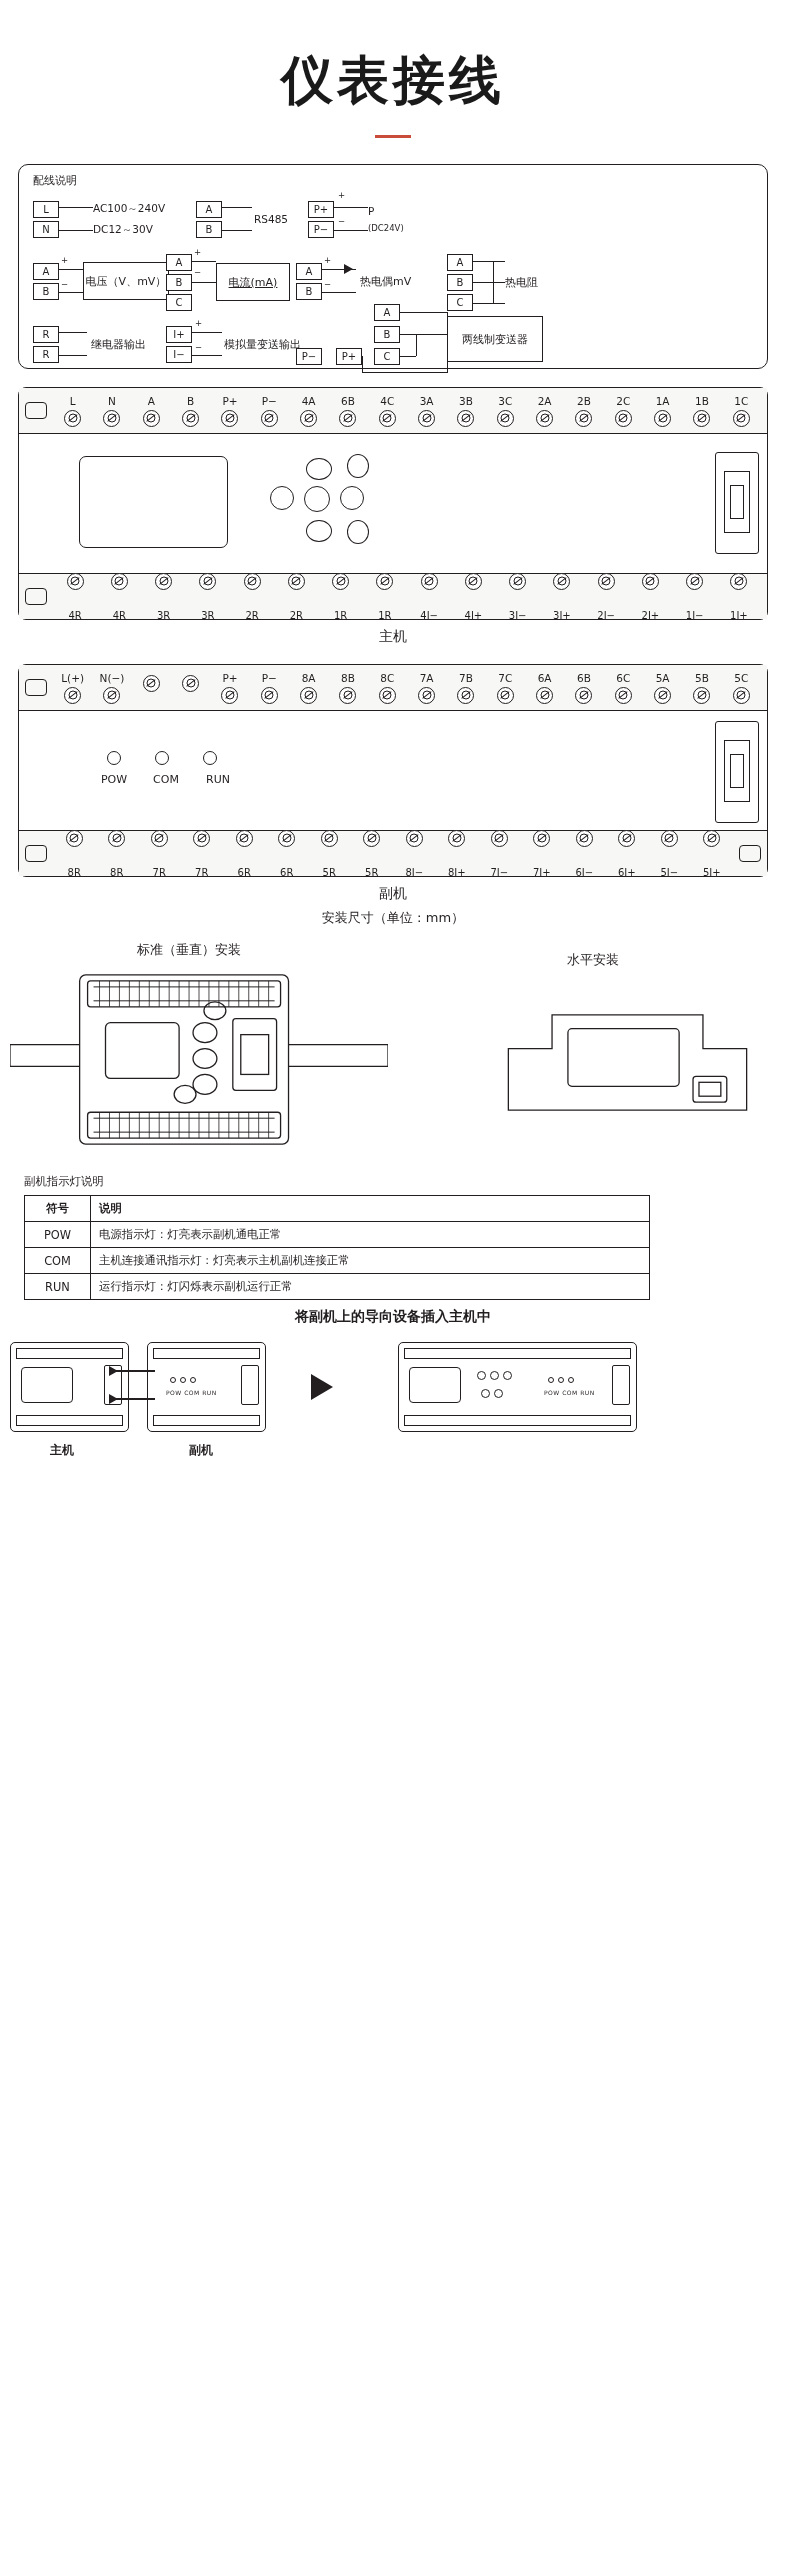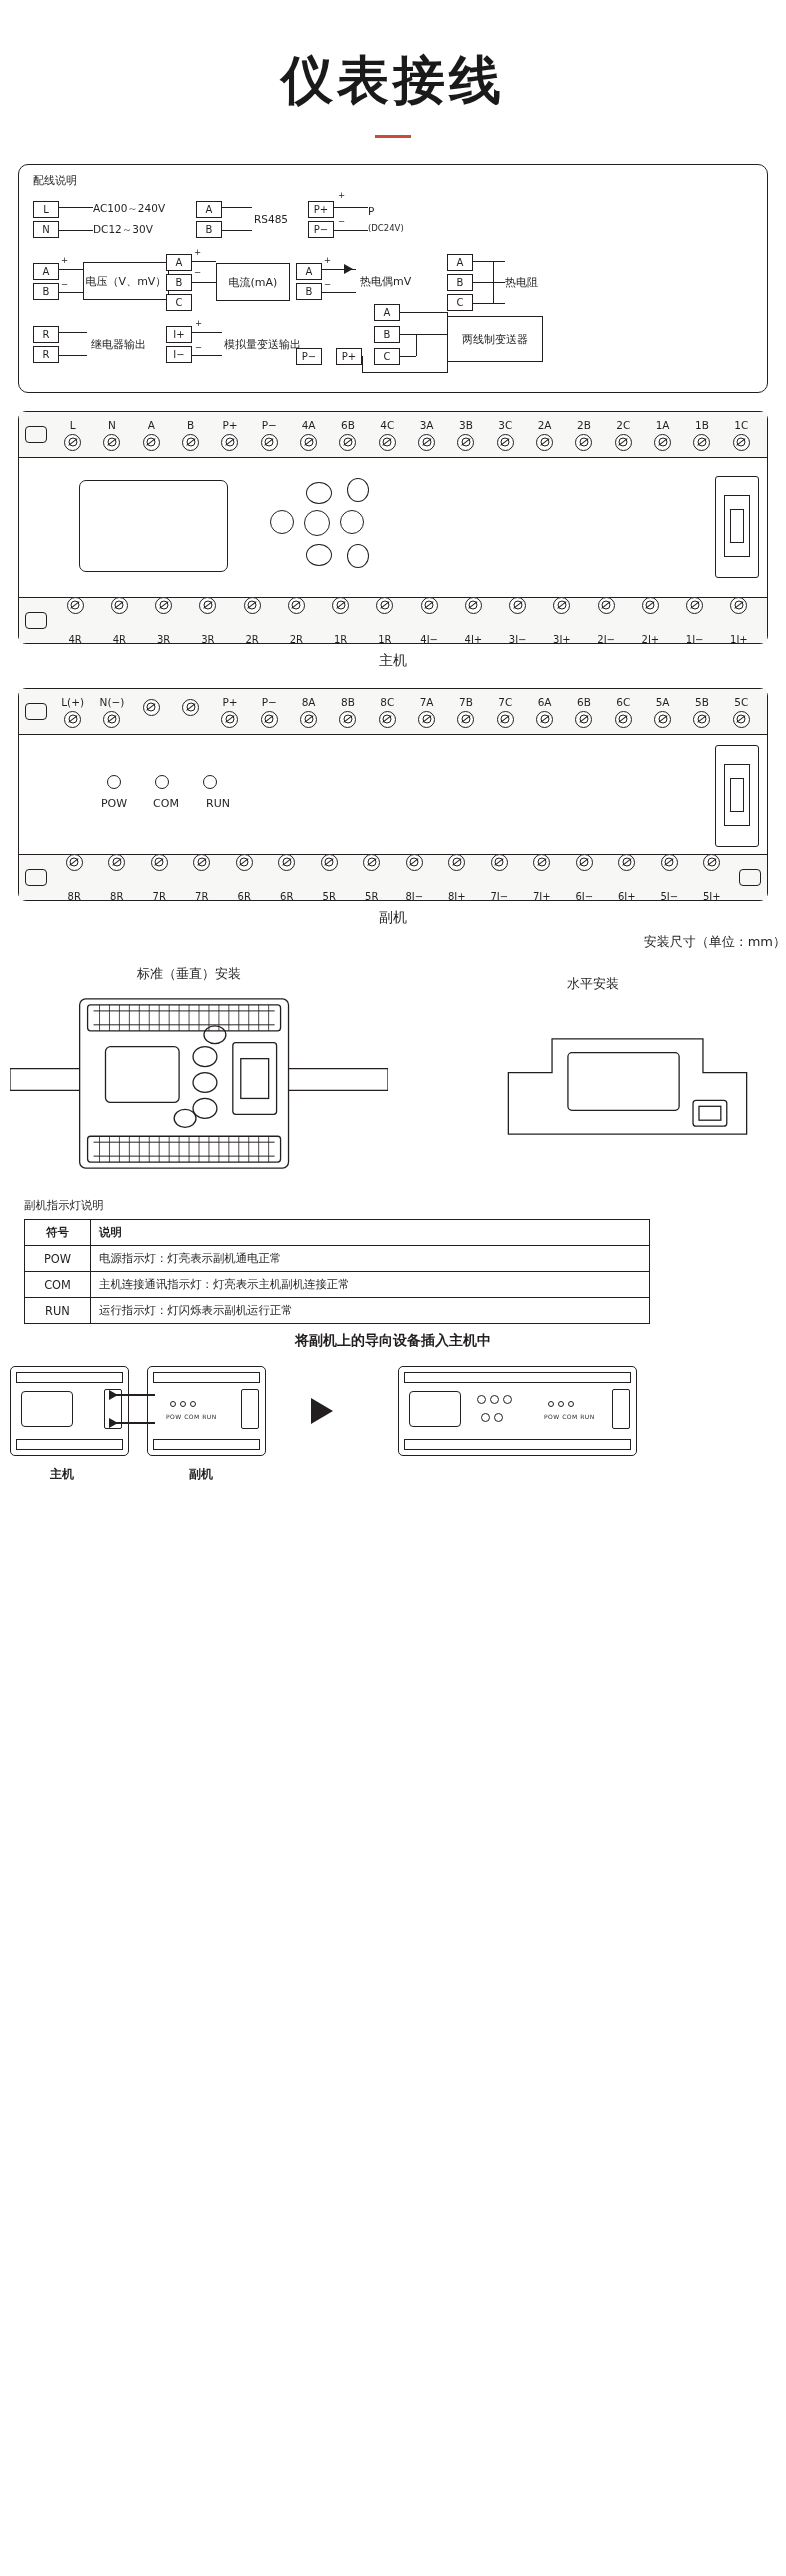--- a/index.html
+++ b/index.html
@@ -34,21 +34,21 @@
     position: relative;
     background: #fff;
   }
   .panel-caption {
     position:absolute; top:8px; left:14px;
     font-size: 11px;
   }
 
   
   .wiring {
-    height: 229px;
+    height: 205px;
     margin-top: 26px;
   }
   .wire-item { position:absolute; }
   .term {
     width: 26px; height: 17px;
     border: 1px solid #231f20;
     font-size: 10px;
     display:flex; align-items:center; justify-content:center;
     background:#fff;
   }
@@ -132,21 +132,21 @@
   }
 
   .led-row { position:absolute; left: 88px; top: 40px; display:flex; gap: 34px; }
   .led { width: 14px; height: 14px; border-radius:50%; border:1.3px solid #231f20; }
   .led-label-row { position:absolute; left: 80px; top: 62px; display:flex; gap: 22px; }
   .led-label { width: 30px; text-align:center; font-size: 11px; }
 
   
   .h-center { text-align:center; }
   .h1-cn { font-size: 22px; font-weight: bold; margin-top: 16px; }
-  .h-sub { font-size: 13px; margin-top: 6px; text-align: right; }
+  .h-sub { font-size: 13px; margin-top: 6px; }
 
   
   .install-wrap { position:relative; height: 229px; margin-top: 14px; }
   .inst-title { position:absolute; font-size: 13px; }
 
   
   .tbl-title { font-size: 11.4px; margin: 4px 0 6px 24px; }
   table.ind {
     margin: 0 24px; border-collapse: collapse; width: 626px;
     font-size: 11.4px;
@@ -279,21 +279,21 @@
           <div class="term">A</div>
           <div class="term">B</div>
           <div class="term">C</div>
         </div>
         <div style="position:relative; width:24px; height:58px;">
           <div class="hline" style="position:absolute; left:0; top:8px; width:24px;"></div>
           <div class="hline" style="position:absolute; left:0; top:29px; width:24px;"></div>
           <div class="tiny" style="position:absolute; left:2px; top:-6px;">+</div>
           <div class="tiny" style="position:absolute; left:2px; top:14px;">−</div>
         </div>
-        <div class="box-out" style="width:74px;">电流(mA)</div>
+        <div class="box-out" style="width:74px;text-decoration:underline;">电流(mA)</div>
       </div>
     </div>
 
     <div class="wire-item" style="left:277px; top:96px;">
       <div class="row">
         <div class="stack">
           <div class="term">A</div>
           <div class="term">B</div>
         </div>
         <div style="position:relative; width:40px; height:40px;">

